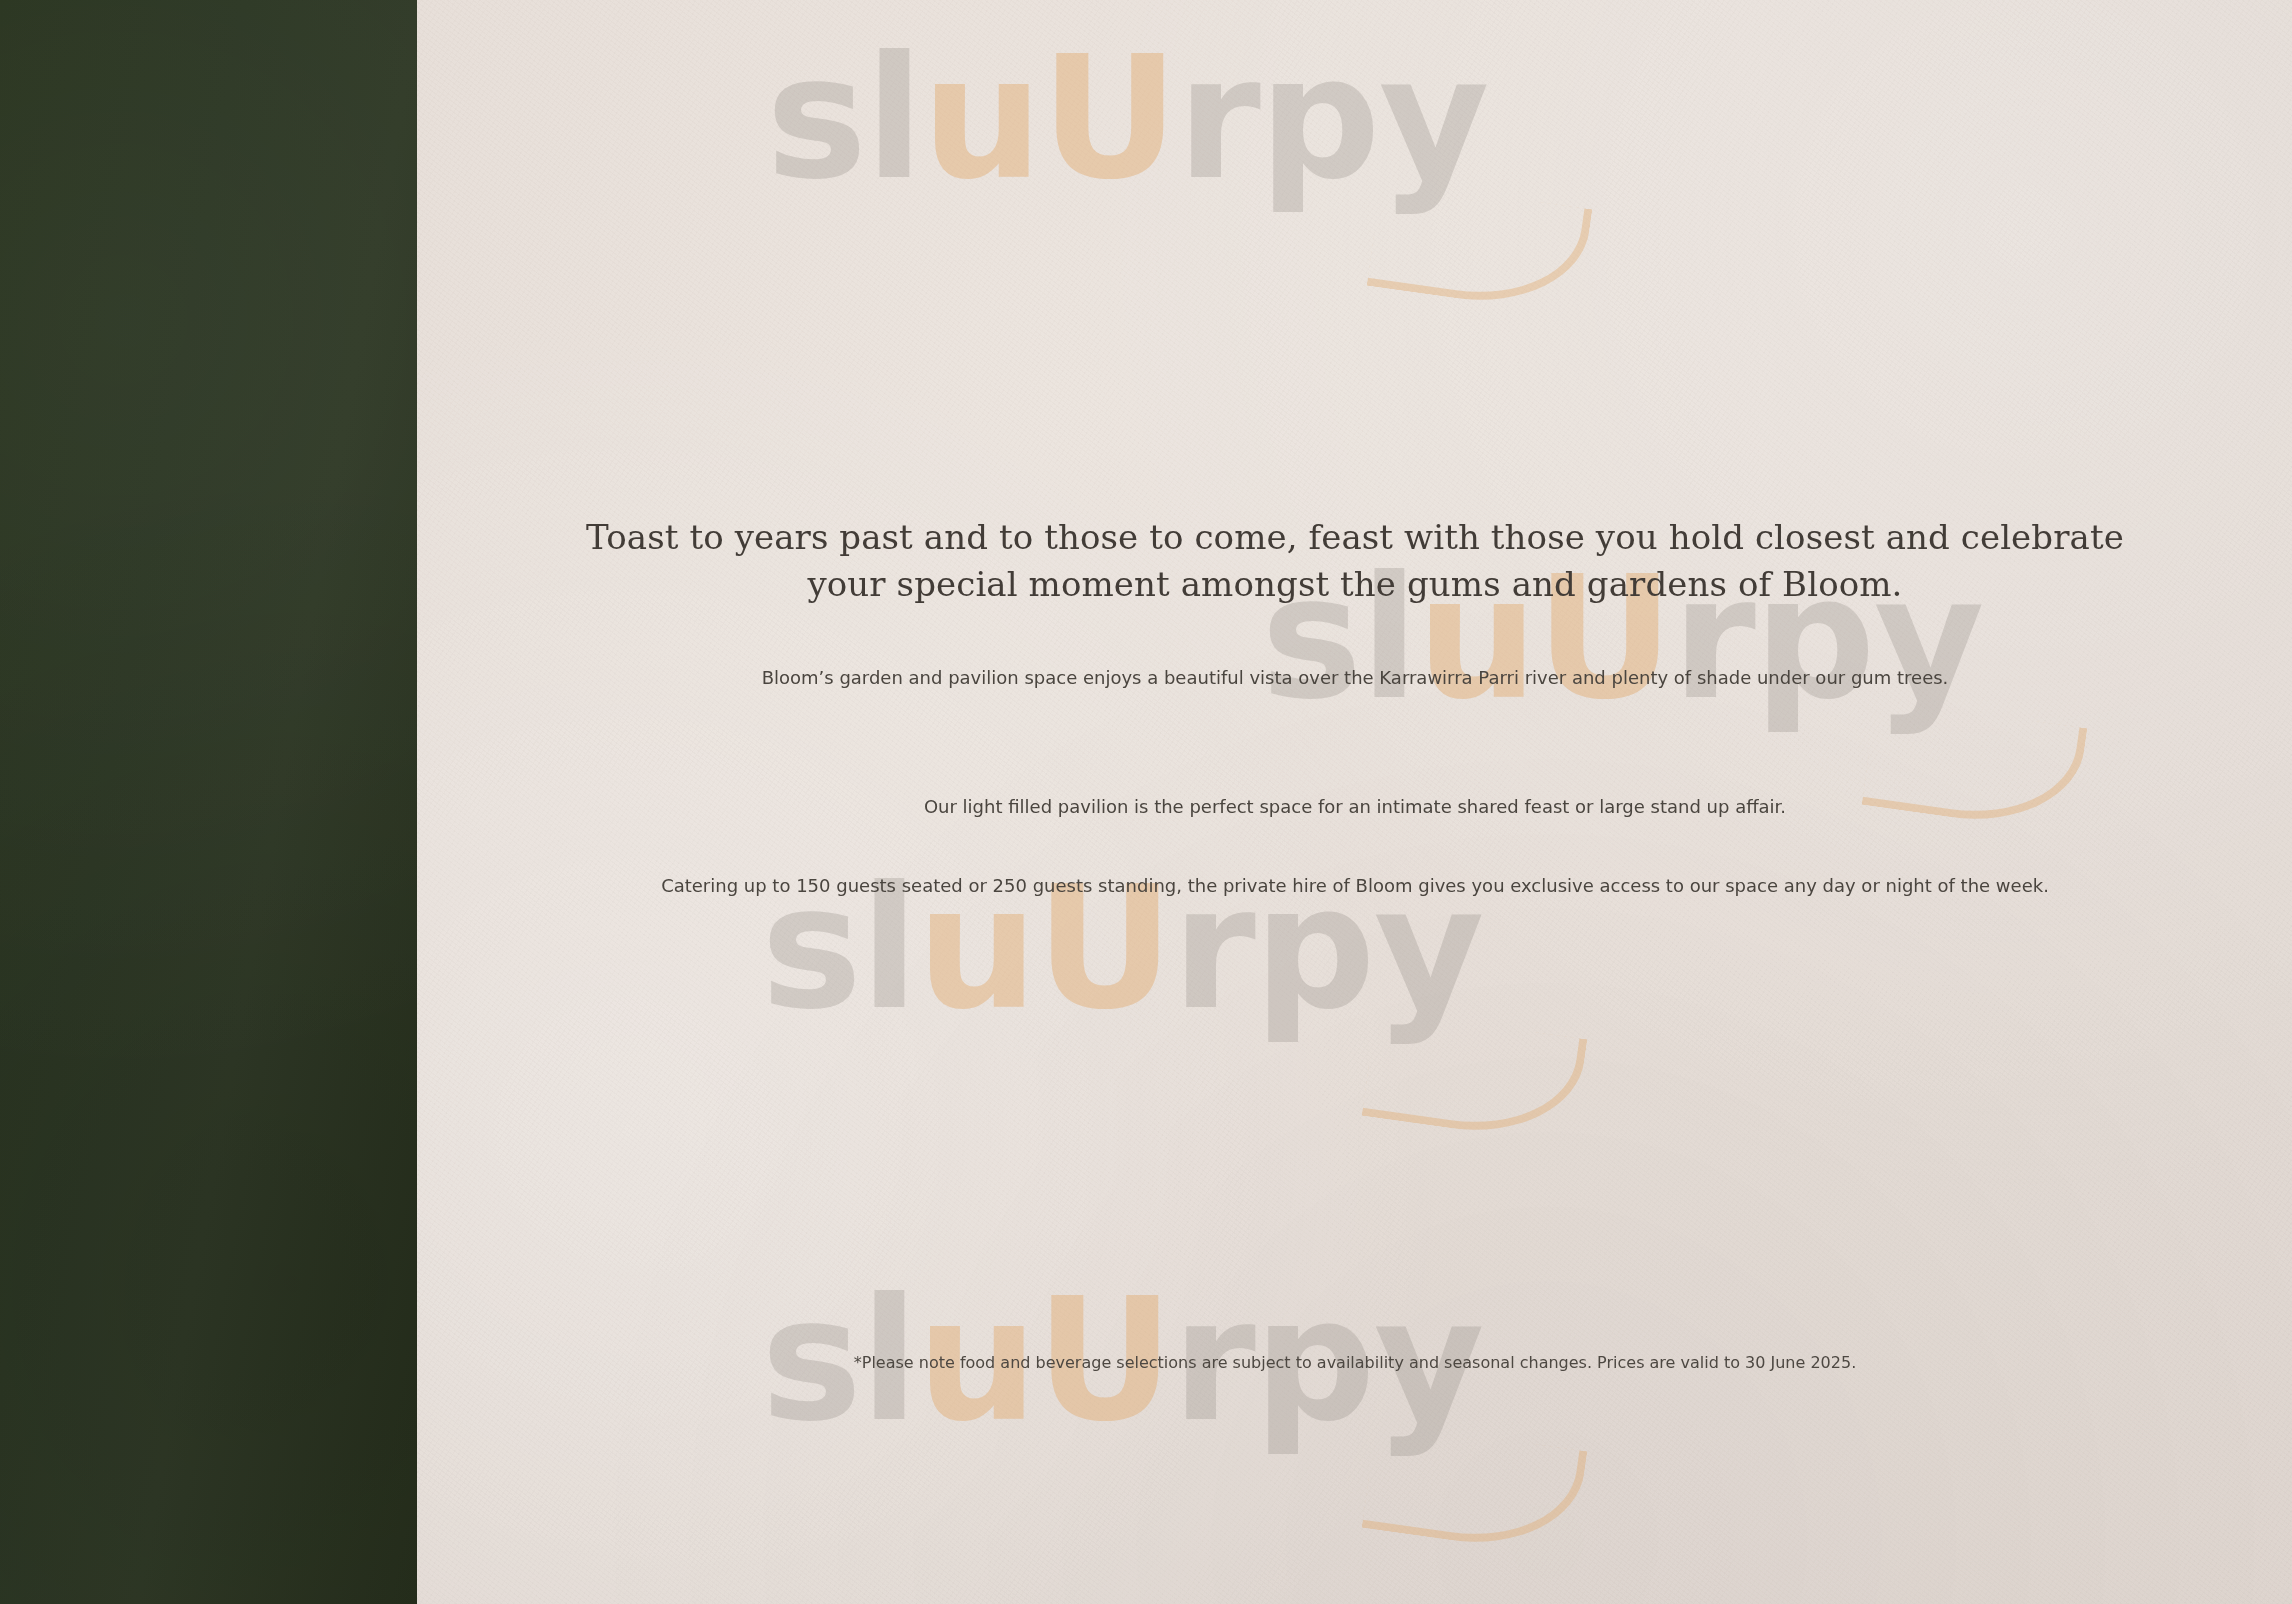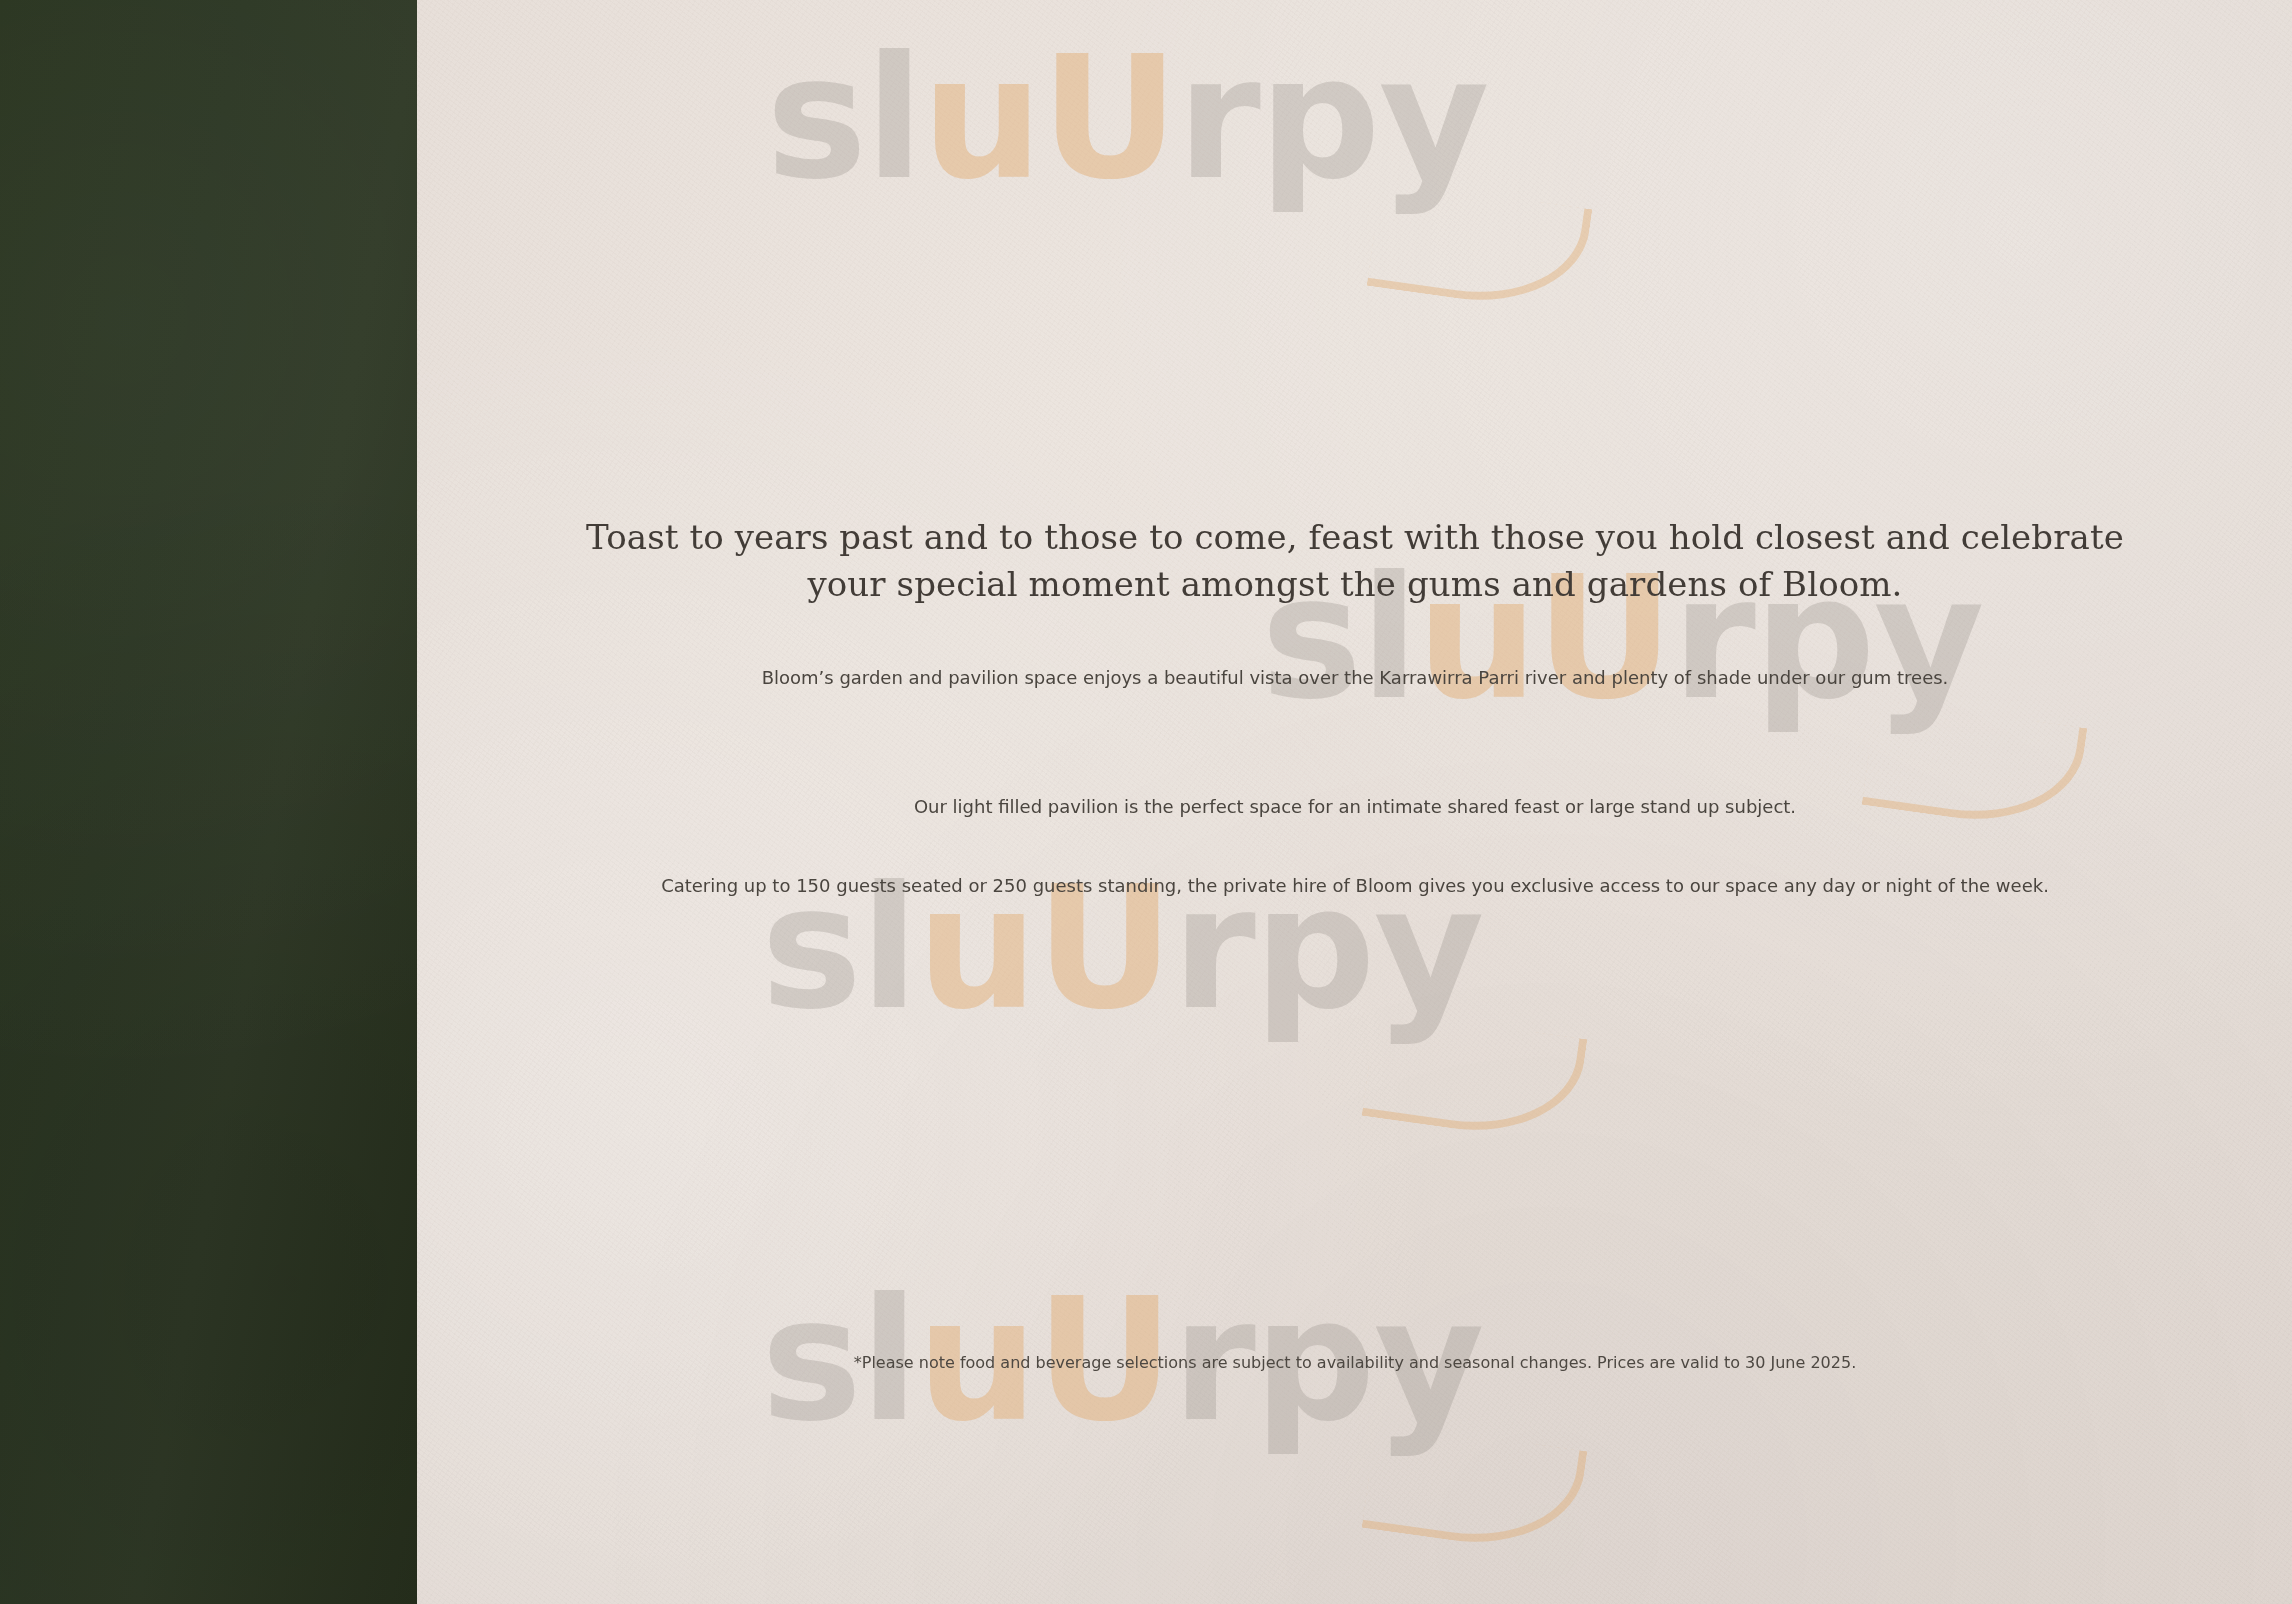--- a/index.html
+++ b/index.html
@@ -182,21 +182,21 @@
       </div>
       <div class="wm-swoosh wm-d-sw"></div>
     </div>
 
     <div class="content">
 
       <div class="headline">Toast to years past and to those to come, feast with those you hold closest and celebrate your special moment amongst the gums and gardens of Bloom.</div>
 
       <div class="body-block p1">Bloom’s garden and pavilion space enjoys a beautiful vista over the Karrawirra Parri river and plenty of shade under our gum trees.</div>
 
-      <div class="body-block p2">Our light filled pavilion is the perfect space for an intimate shared feast or large stand up subject.</div>
+      <div class="body-block p2">Our light filled pavilion is the perfect space for an intimate shared feast or large stand up affair.</div>
 
       <div class="body-block p3">Catering up to 150 guests seated or 250 guests standing, the private hire of Bloom gives you exclusive access to our space any day or night of the week.</div>
 
       <div class="footnote">*Please note food and beverage selections are subject to availability and seasonal changes. Prices are valid to 30 June 2025.</div>
 
     </div>
   </div>
 </div>
 
 

